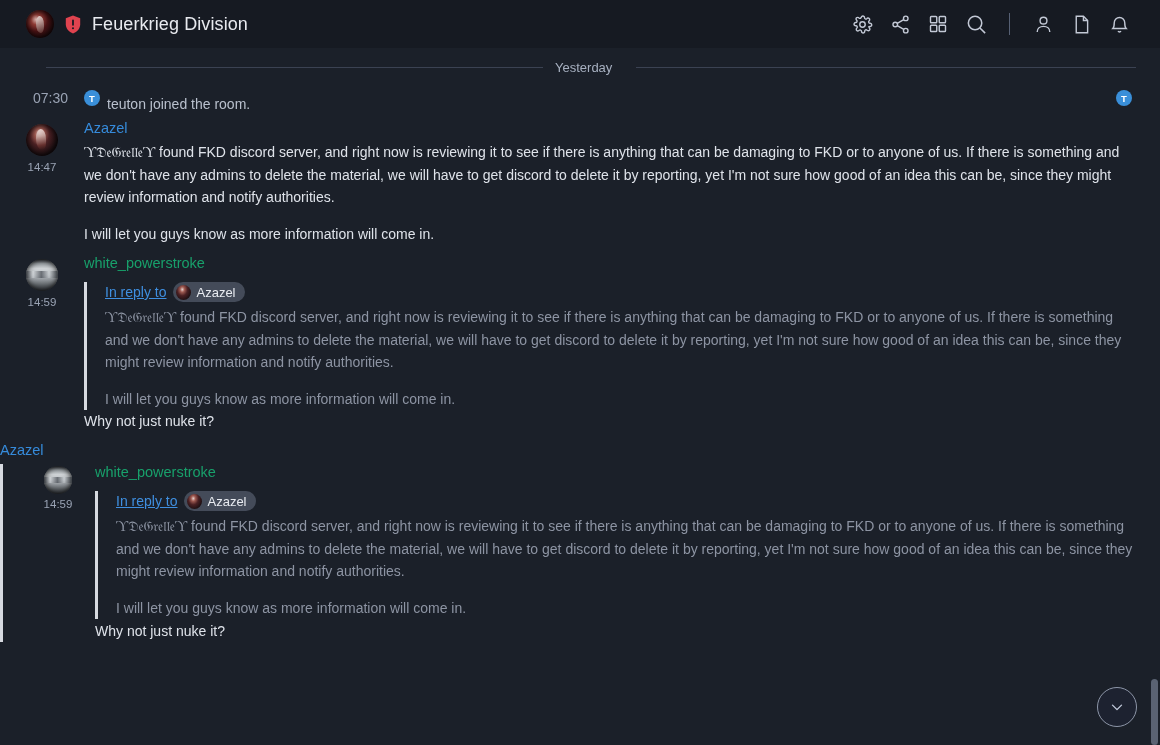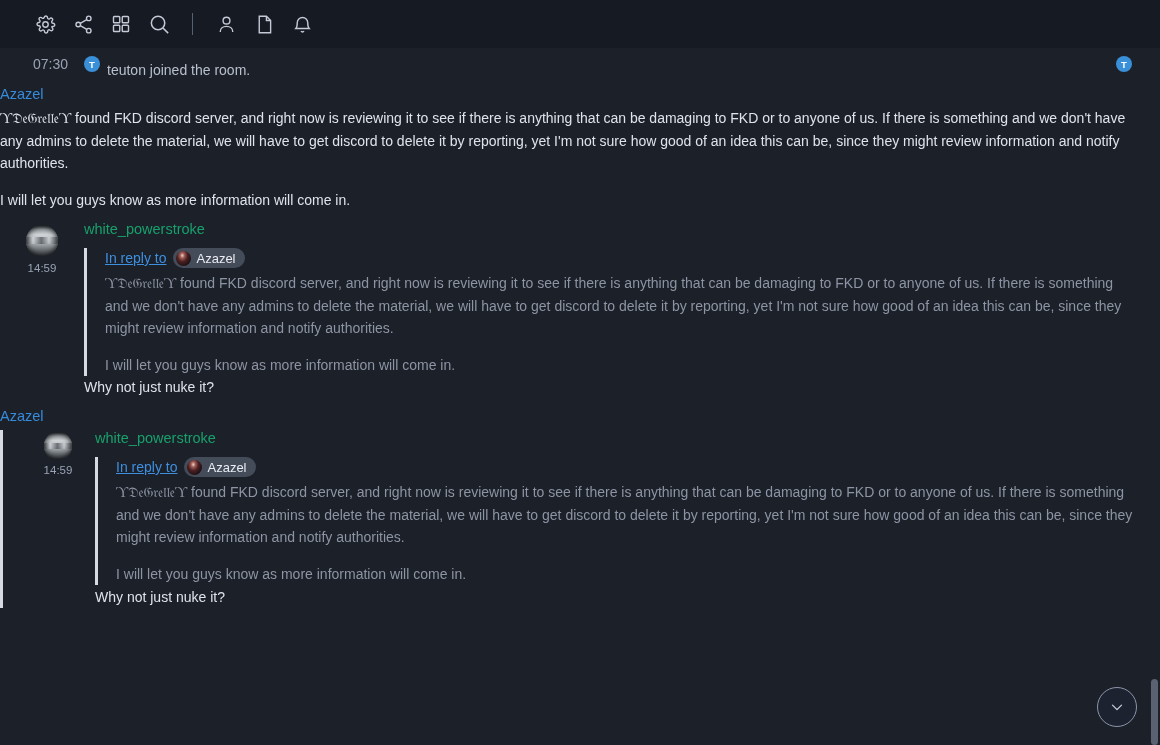--- a/index.html
+++ b/index.html
@@ -345,20 +345,29 @@
     height: 66px;
     border-radius: 4px;
     background: #5a6272;
     cursor: pointer;
   }
 </style>
 </head>
 <body>
 
 <div class="app-header">
+  <div class="header-left">
+    <div class="room-avatar"></div>
+    <svg class="shield-icon" width="16" height="19" viewBox="0 0 16 19">
+      <path d="M8 0.6 L15.2 3.3 V9.2 C15.2 13.6 12.1 16.9 8 18.4 C3.9 16.9 0.8 13.6 0.8 9.2 V3.3 Z" fill="#e0434f"></path>
+      <rect x="7.1" y="4.6" width="1.8" height="6.1" rx="0.9" fill="#161a22"></rect>
+      <circle cx="8" cy="13.3" r="1.05" fill="#161a22"></circle>
+    </svg>
+    <span class="room-title">Feuerkrieg Division</span>
+  </div>
 
   <div class="header-right">
     <div class="hicon" title="Settings">
       <svg width="21" height="21" viewBox="0 0 24 24" fill="none" stroke="currentColor" stroke-width="1.6">
         <circle cx="12" cy="12" r="3.1"></circle>
         <path d="M19.4 14.2a1.5 1.5 0 0 0 .3 1.65l.05.05a1.85 1.85 0 1 1-2.6 2.6l-.05-.05a1.5 1.5 0 0 0-1.65-.3 1.5 1.5 0 0 0-.9 1.37V19.8a1.85 1.85 0 1 1-3.7 0v-.1a1.5 1.5 0 0 0-.98-1.37 1.5 1.5 0 0 0-1.65.3l-.05.05a1.85 1.85 0 1 1-2.6-2.6l.05-.05a1.5 1.5 0 0 0 .3-1.65 1.5 1.5 0 0 0-1.37-.9H4.2a1.85 1.85 0 1 1 0-3.7h.1a1.5 1.5 0 0 0 1.37-.98 1.5 1.5 0 0 0-.3-1.65l-.05-.05a1.85 1.85 0 1 1 2.6-2.6l.05.05a1.5 1.5 0 0 0 1.65.3h.08a1.5 1.5 0 0 0 .9-1.37V4.2a1.85 1.85 0 1 1 3.7 0v.1a1.5 1.5 0 0 0 .9 1.37 1.5 1.5 0 0 0 1.65-.3l.05-.05a1.85 1.85 0 1 1 2.6 2.6l-.05.05a1.5 1.5 0 0 0-.3 1.65v.08a1.5 1.5 0 0 0 1.37.9h.15a1.85 1.85 0 1 1 0 3.7h-.1a1.5 1.5 0 0 0-1.37.9z"></path>
       </svg>
     </div>
     <div class="hicon" title="Share">
       <svg width="21" height="21" viewBox="0 0 24 24" fill="none" stroke="currentColor" stroke-width="1.6">
@@ -399,29 +408,38 @@
       <svg width="21" height="21" viewBox="0 0 24 24" fill="none" stroke="currentColor" stroke-width="1.6">
         <path d="M6 10a6 6 0 0 1 12 0c0 5 1.6 6.6 1.6 6.6H4.4S6 15 6 10z"></path>
         <path d="M10.3 19.6a2 2 0 0 0 3.4 0"></path>
       </svg>
     </div>
   </div>
 </div>
 
 <div class="timeline">
 
+  <div class="date-sep">
+    <div class="line left"></div>
+    <span class="label">Yesterday</span>
+    <div class="line right"></div>
+  </div>
 
   <div class="event-row">
     <span class="event-ts">07:30</span>
     <span class="mini-avatar">T</span>
     <span class="event-text">teuton joined the room.</span>
     <span class="event-right-avatar">T</span>
   </div>
 
   <div class="msg">
+    <div class="msg-gutter">
+      <div class="avatar avatar-azazel"></div>
+      <span class="msg-ts">14:47</span>
+    </div>
     <div class="msg-body">
       <div class="sender azazel">Azazel</div>
       <div class="ptext"><span class="goth">ϓ𝔇𝔢𝔊𝔯𝔢𝔩𝔩𝔢ϓ</span> <span>found FKD discord server, and right now is reviewing it to see if there is anything that can be damaging to FKD or to anyone of us. If there is something and we don't have any admins to delete the material, we will have to get discord to delete it by reporting, yet I'm not sure how good of an idea this can be, since they might review information and notify authorities.</span></div>
       <div class="ptext">I will let you guys know as more information will come in.</div>
     </div>
   </div>
 
   <div class="msg">
     <div class="msg-gutter">
       <div class="avatar avatar-wps"></div>

